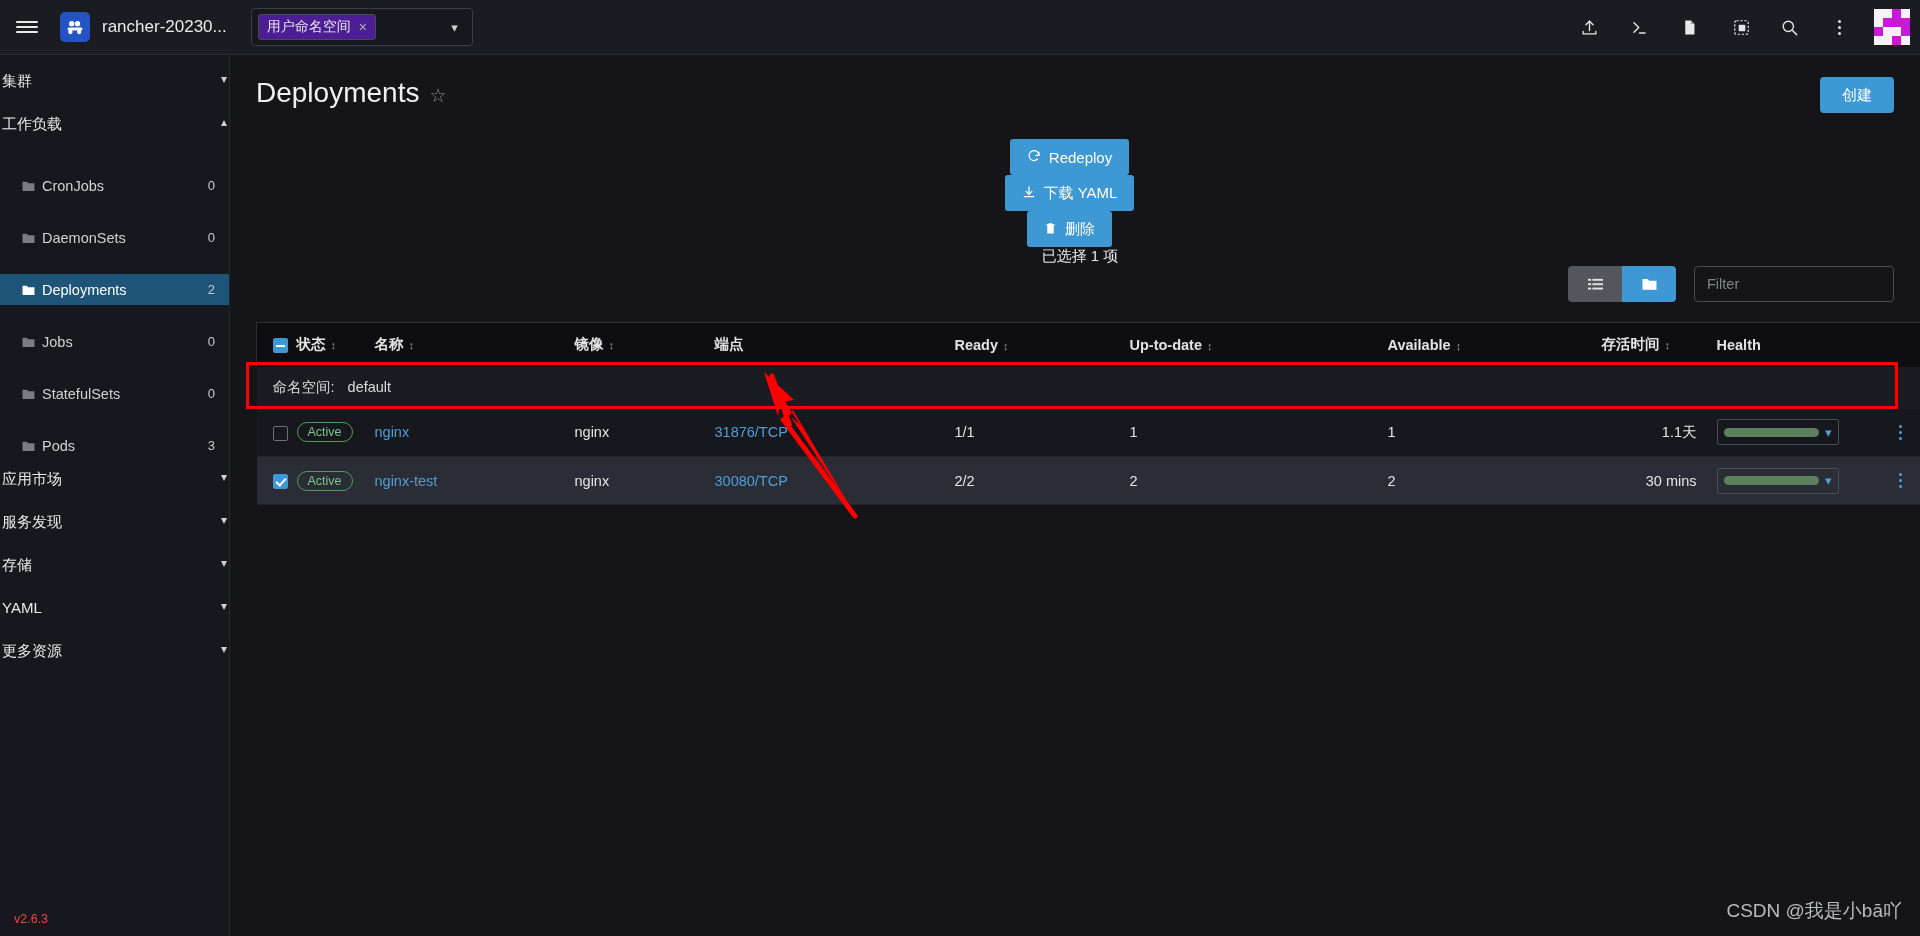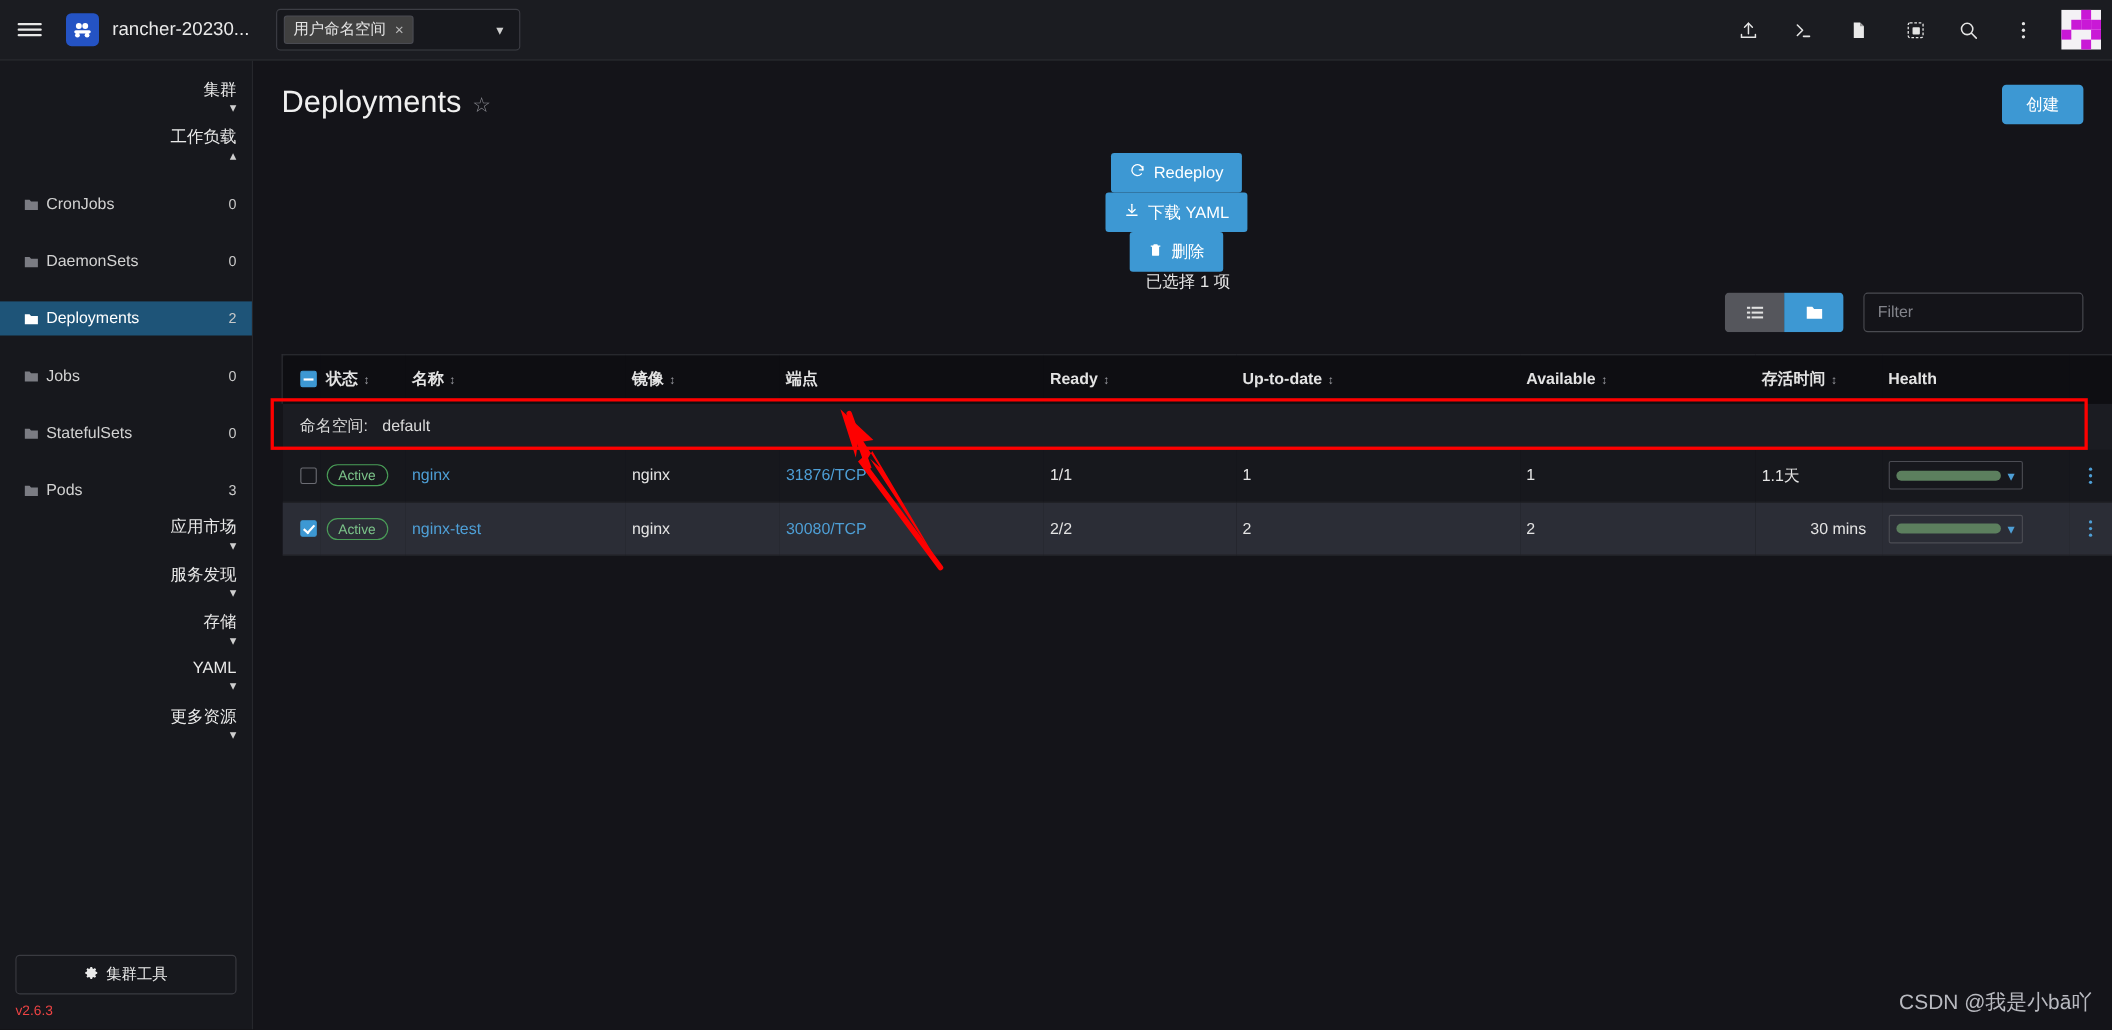--- a/index.html
+++ b/index.html
@@ -44,21 +44,21 @@
     width: 222px; height: 38px;
     border: 1px solid #3d3e45; border-radius: 4px;
     background: #17181d;
     display: flex; align-items: center; padding: 0 6px;
     cursor: pointer;
   }
   .ns-chip {
     display: inline-flex; align-items: center; gap: 8px;
     border: 1px solid #4a4b52; border-radius: 3px;
     padding: 3px 8px; font-size: 14px; color: #e4e4e4;
-    background: #404040;
+    background: #4c1d95;
   }
   .ns-chip .x { color: #b5b5b5; font-size: 14px; cursor: pointer; }
   .ns-caret { margin-left: auto; margin-right: 8px; color: #cfcfcf; font-size: 13px; }
 
   .topbar-right {
     margin-left: auto; display: flex; align-items: center; gap: 0px;
     padding-right: 10px; height: 55px;
   }
   .tb-icon {
     width: 50px; height: 55px;
@@ -80,25 +80,24 @@
   
   .sidebar {
     width: 230px; flex: 0 0 230px;
     background: #17181d;
     border-right: 1px solid #26272c;
     display: flex; flex-direction: column;
     padding-top: 8px;
     position: relative;
   }
   .nav-group {
-    height: 34px; display: flex; align-items: flex-end;
-    padding: 0 14px; cursor: pointer;
+    height: 34px; display: flex; align-items: flex-start;
+    padding: 0 2px; cursor: pointer;
     font-size: 15px; color: #e9e9e9;
     margin-top: 9px;
-    flex-direction: column;
   }
   .nav-group .caret { margin-left: auto; color: #cfcfcf; font-size: 12px; }
   .nav-item {
     height: 31px; display: flex; align-items: center;
     padding: 0 14px 0 22px; cursor: pointer;
     font-size: 14.5px; color: #d2d2d2; margin-top: 21px;
   }
   .nav-item.active { background: #1e5478; color: #ffffff; }
   .nav-item .folder { margin-right: 7px; display: inline-flex; }
   .nav-item .count { margin-left: auto; font-size: 13px; color: #c9c9c9; }
@@ -400,28 +399,20 @@
         <span>YAML</span>
         <span class="caret">▾</span>
       </div>
       <div class="nav-group">
         <span>更多资源</span>
         <span class="caret">▾</span>
       </div>
 
       <div class="sidebar-spacer"></div>
 
-      <div class="cluster-tools">
-        <span>
-          <svg width="13" height="13" viewBox="0 0 24 24" fill="#eaeaea">
-            <path d="M12 8.2a3.8 3.8 0 100 7.6 3.8 3.8 0 000-7.6zm9 5.3v-3l-2.4-.5a6.9 6.9 0 00-.8-2l1.4-2-2.1-2.1-2 1.4a6.9 6.9 0 00-2-.8L12.5 2h-3l-.5 2.5a6.9 6.9 0 00-2 .8l-2-1.4L2.9 6l1.4 2a6.9 6.9 0 00-.8 2L1 10.5v3l2.5.5c.2.7.5 1.4.8 2l-1.4 2 2.1 2.1 2-1.4c.6.4 1.3.6 2 .8l.5 2.5h3l.5-2.5c.7-.2 1.4-.4 2-.8l2 1.4 2.1-2.1-1.4-2c.4-.6.6-1.3.8-2z"></path>
-          </svg>
-        </span>
-        <span>集群工具</span>
-      </div>
       <div class="version">v2.6.3</div>
     </div>
 
     <div class="main">
 
       <div class="title-row">
         <div class="page-title">Deployments</div>
         <div class="star">☆</div>
         <button class="create-btn">创建</button>
       </div>
@@ -546,21 +537,21 @@
               <td>
                 <a class="link">nginx</a>
               </td>
               <td>nginx</td>
               <td>
                 <a class="link">31876/TCP</a>
               </td>
               <td>1/1</td>
               <td>1</td>
               <td>1</td>
-              <td style="text-align:left;padding-right:14px">1.1天</td>
+              <td style="text-align:right;padding-right:14px">1.1天</td>
               <td>
                 <div class="health-box">
                   <div class="health-bar" style="background: rgb(92, 127, 94);"></div>
                   <span class="health-caret">▾</span>
                 </div>
               </td>
               <td>
                 <div class="kebab">
                   <span></span>
                     <span></span>

